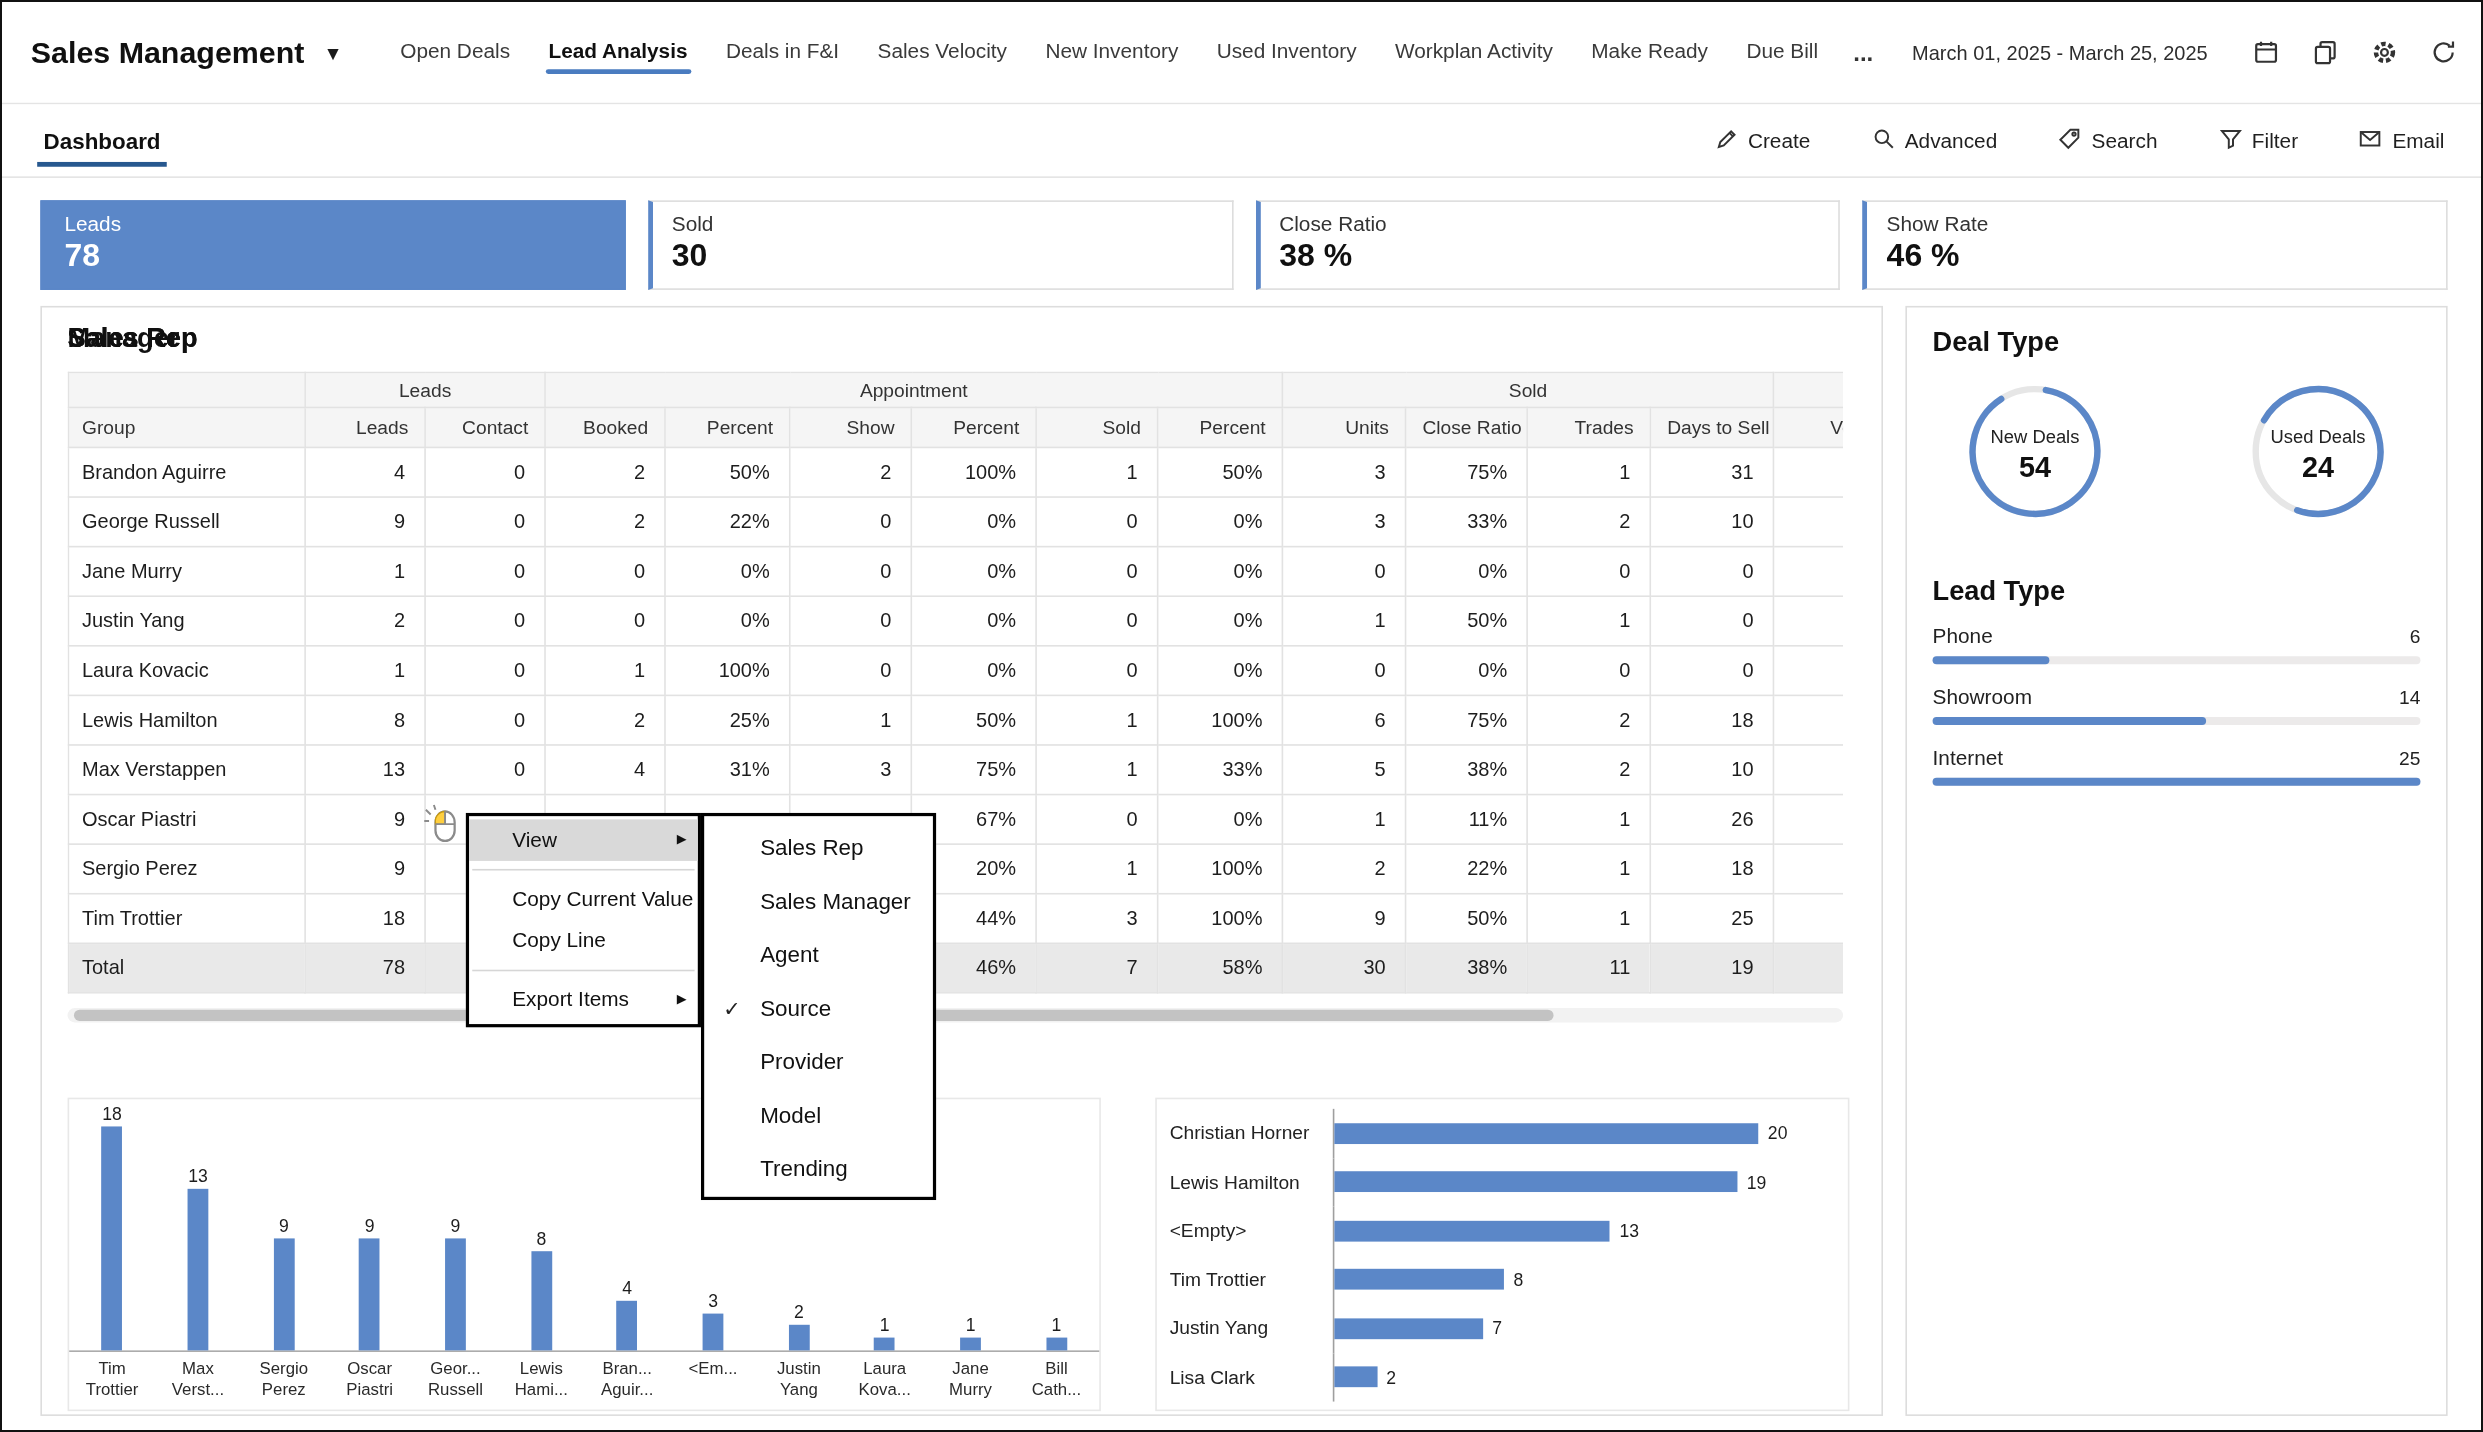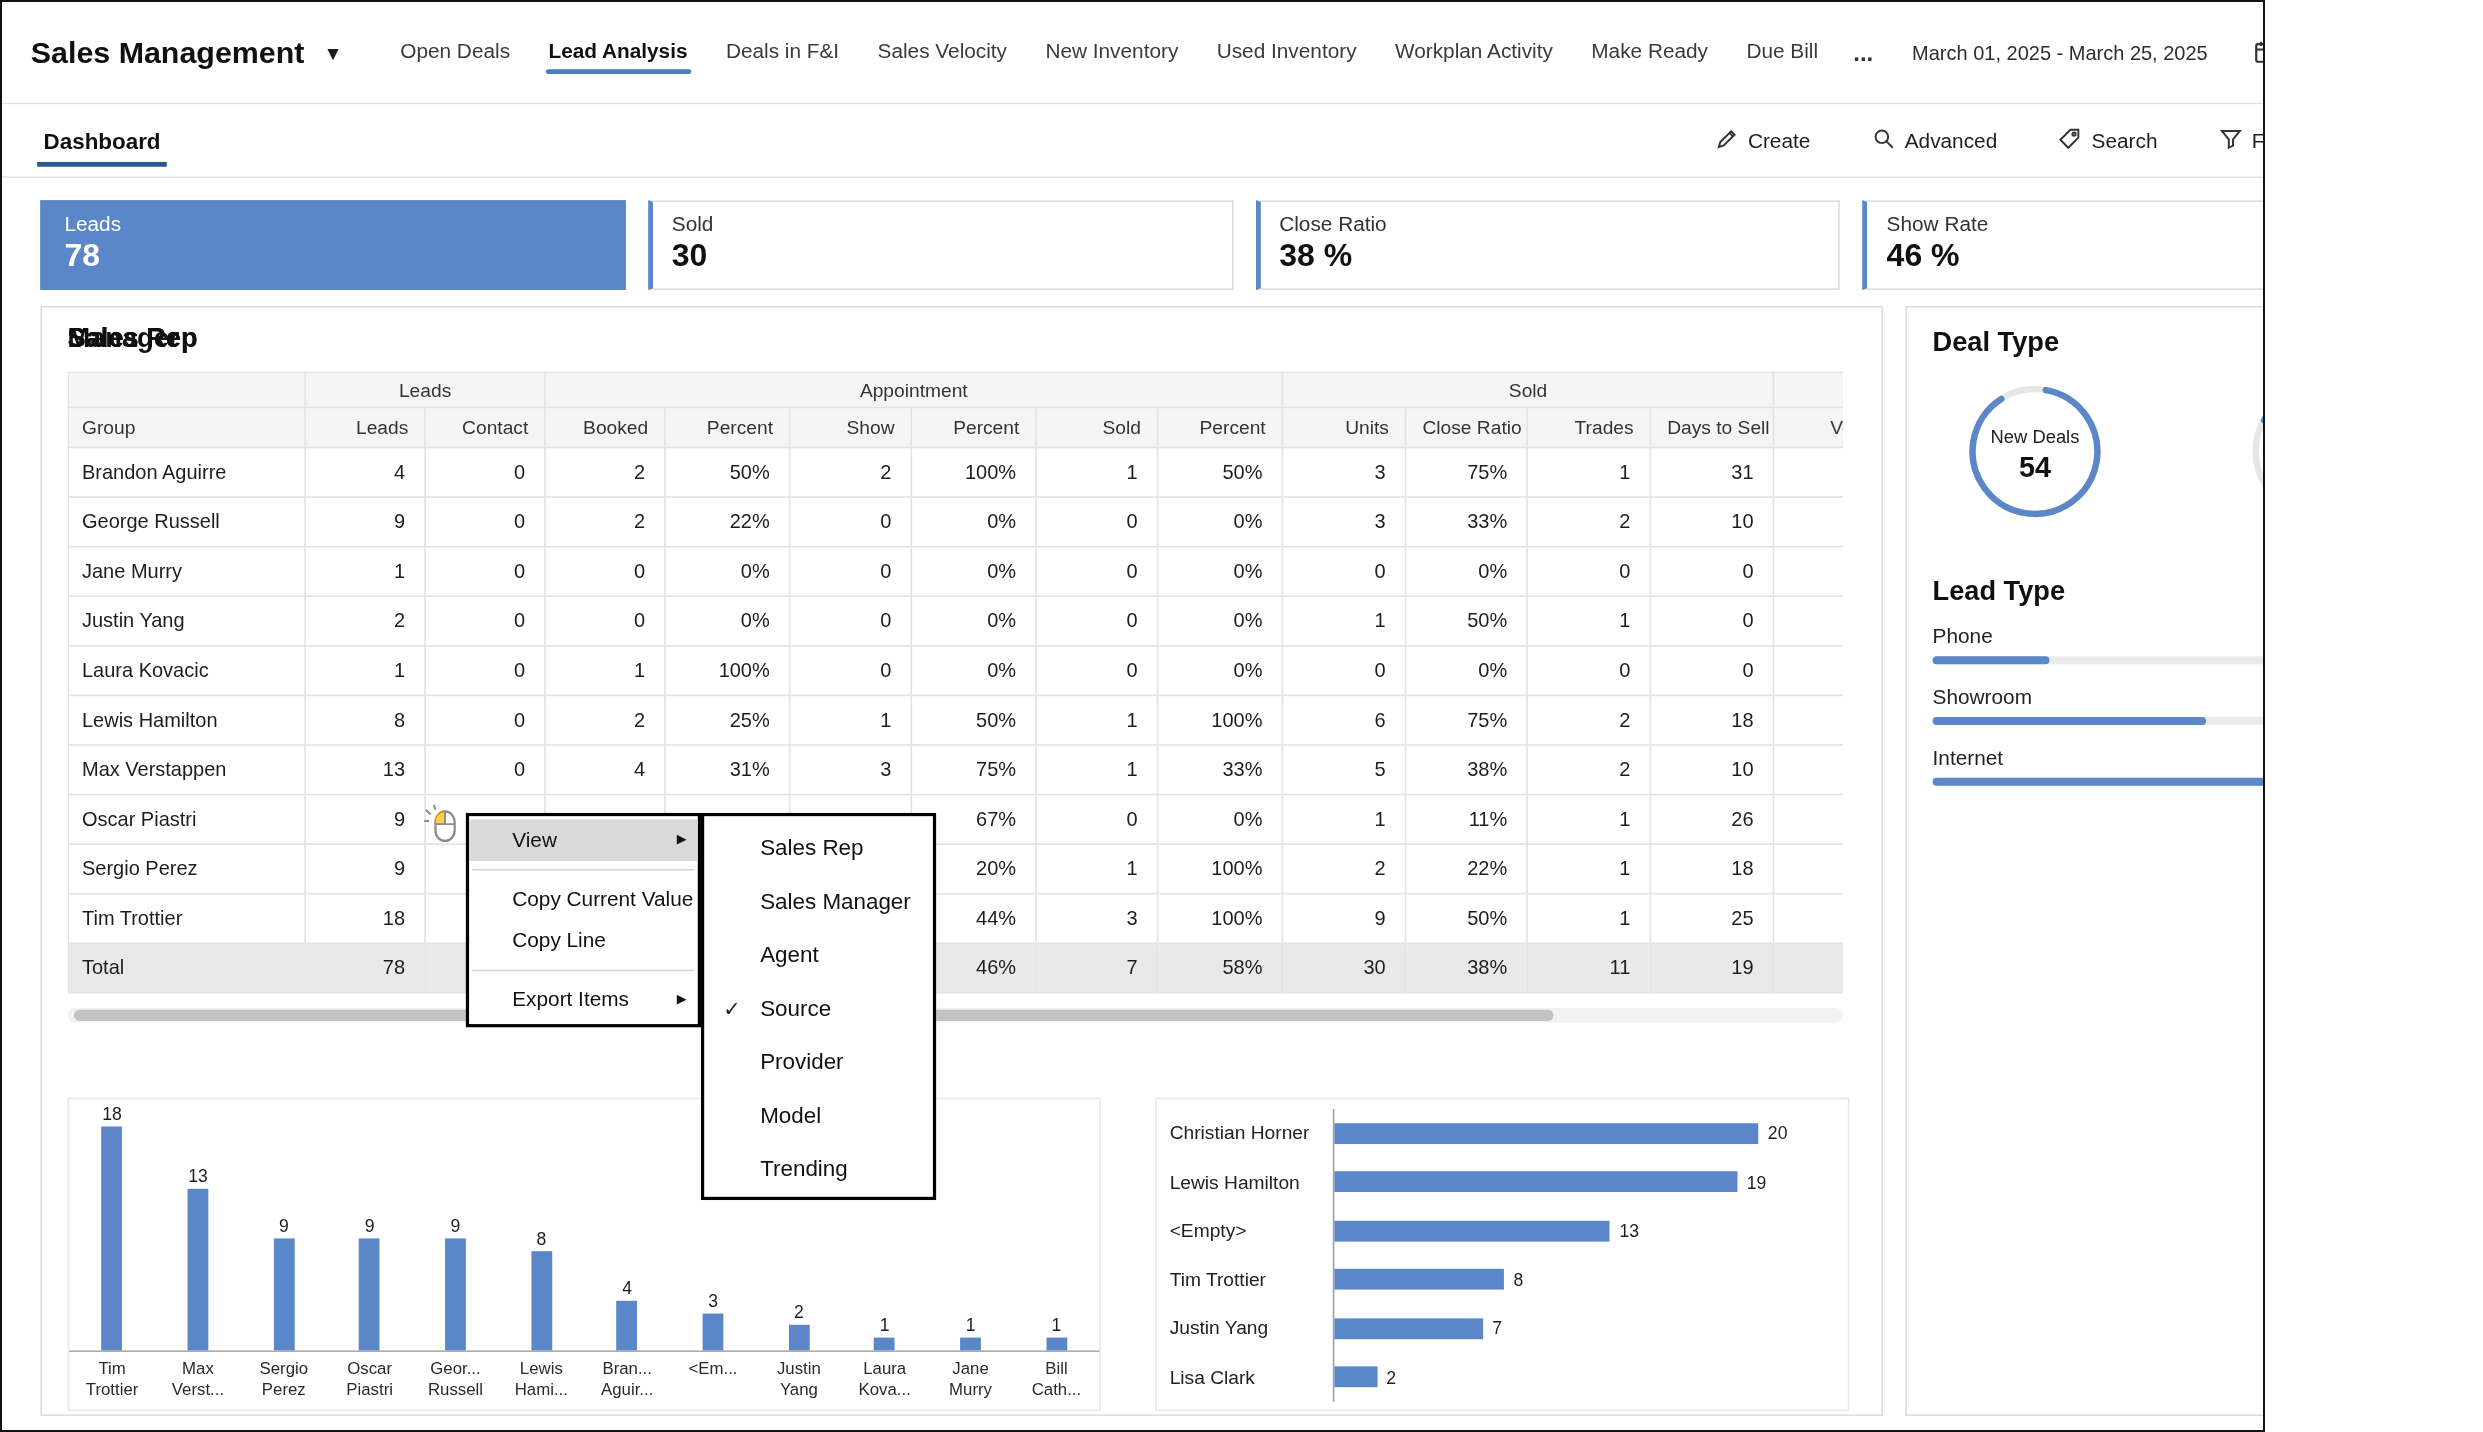--- a/index.html
+++ b/index.html
@@ -1,17 +1,17 @@
 <!DOCTYPE html>
 <html><head>
 <meta charset="utf-8">
 <style>
   *{margin:0;padding:0;box-sizing:border-box;}
   html,body{background:#fff;}
-  .viewport{width:2265px;height:1432px;border:2px solid #111;background:#fff;overflow:hidden;position:relative;}
+  .viewport{width:2483px;height:1432px;border:2px solid #111;background:#fff;overflow:hidden;position:relative;}
   .scale{width:1553px;height:896px;transform:scale(1.5995);transform-origin:0 0;position:relative;
          font-family:"Liberation Sans",sans-serif;color:#222;background:#fff;}
 
   
   .topbar{position:absolute;left:0;top:0;width:100%;height:64px;display:flex;align-items:center;
           padding:0 18px;border-bottom:1px solid #e4e4e4;background:#fff;}
   .app-title{font-size:19px;font-weight:700;color:#101010;white-space:nowrap;}
   .title-caret{margin-left:12px;font-size:12px;color:#1a1a1a;cursor:pointer;}
   .nav-tabs{display:flex;align-items:center;margin-left:24px;}
   .nav-tab{background:none;border:none;font-family:"Liberation Sans",sans-serif;font-size:13px;color:#3a3a3a;

